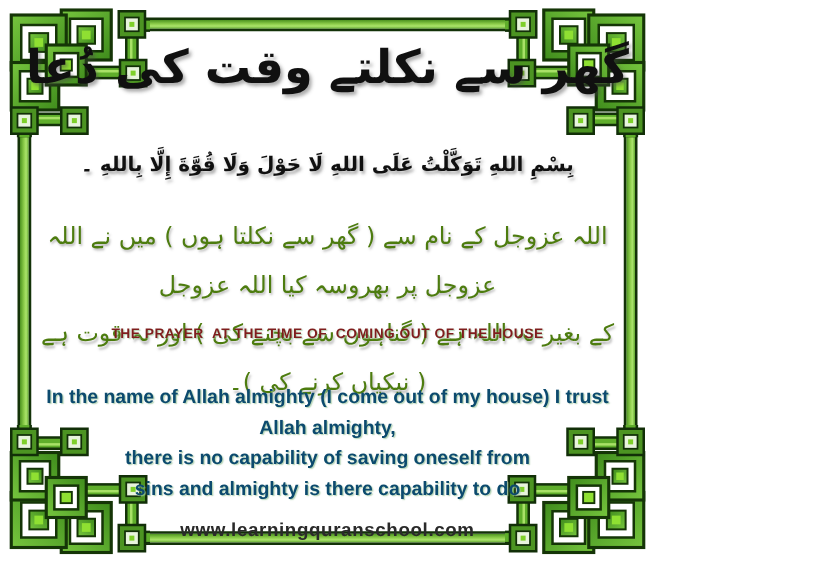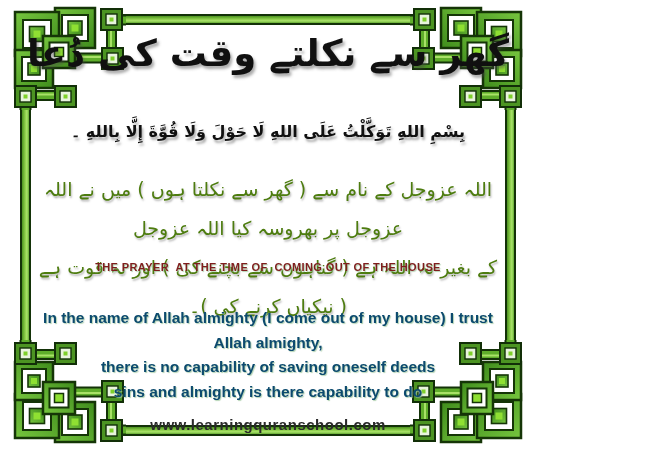--- a/index.html
+++ b/index.html
@@ -2,21 +2,20 @@
 <html><head>
 <meta charset="utf-8">
 <style>
   html,body{margin:0;padding:0;background:#ffffff;}
   #poster{
     position:relative;
     width:524px;height:450px;
     background:#ffffff;
     overflow:hidden;
     font-family:"Liberation Sans", sans-serif;
-    margin-left:6px;
   }
   
   .corner{position:absolute;width:120px;height:110px;z-index:1;}
   .corner.tl{left:0;top:0;}
   .corner.tr{right:0;top:0;transform:scaleX(-1);}
   .corner.bl{left:0;bottom:0;transform:scaleY(-1);}
   .corner.br{right:0;bottom:0;transform:scale(-1,-1);}
   .rib{position:absolute;z-index:0;}
   .rib-h{
     height:7px;
@@ -172,19 +171,19 @@
 
   <div class="txt" id="urdu-translation" dir="rtl">
     <div>اللہ عزوجل کے نام سے ( گھر سے نکلتا ہوں ) میں نے اللہ عزوجل پر بھروسہ کیا اللہ عزوجل</div>
     <div>کے بغیر نہ اللہ ہے ( گناہوں سے بچنے کی ) اور نہ قوت ہے ( نیکیاں کرنے کی )۔</div>
   </div>
 
   <div class="txt" id="english-heading">THE PRAYER  AT THE TIME OF  COMING OUT OF THE HOUSE</div>
 
   <div class="txt" id="english-body">
     <div>In the name of Allah almighty (I come out of my house) I trust Allah almighty,</div>
-    <div>there is no capability of saving oneself deeds</div>
+    <div>there is no capability of saving oneself from</div>
     <div>sins and almighty is there capability to do</div>
   </div>
 
   <div class="txt" id="website-url">www.learningquranschool.com</div>
 
 </div>
 
 </body></html>

